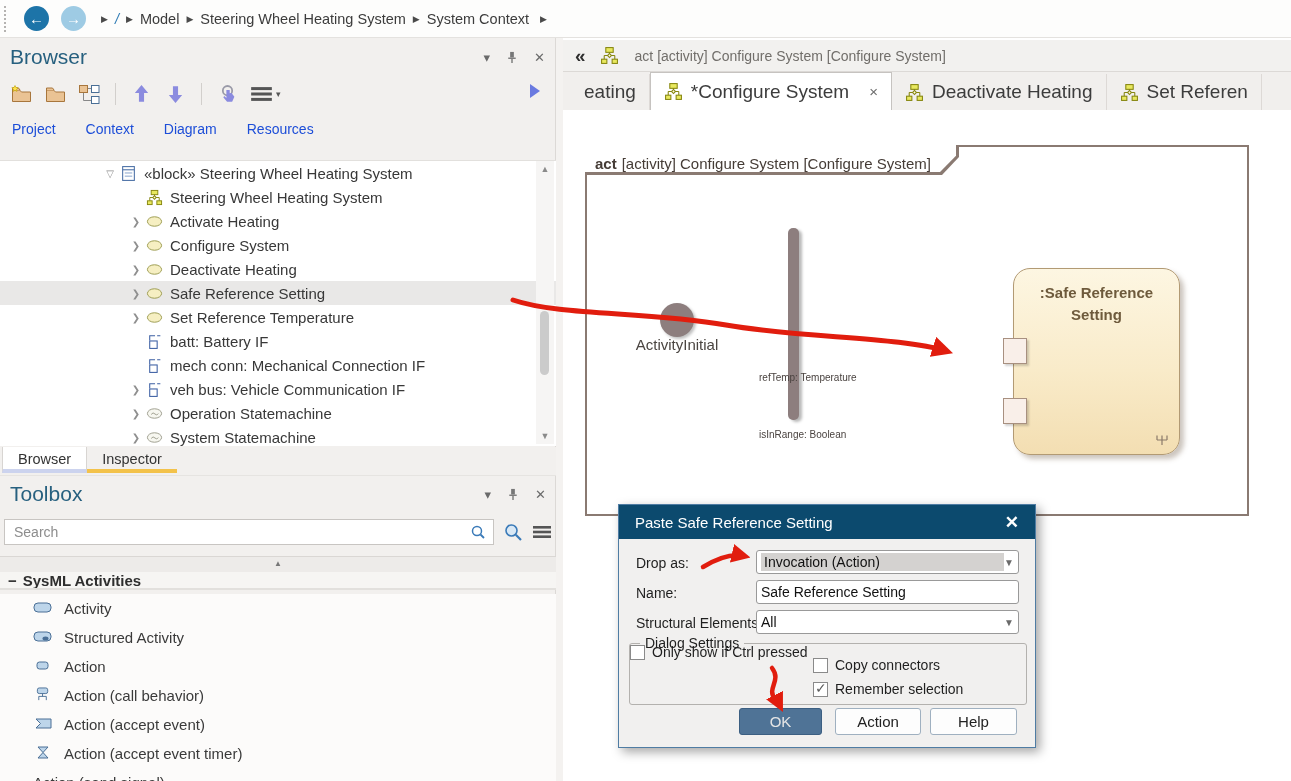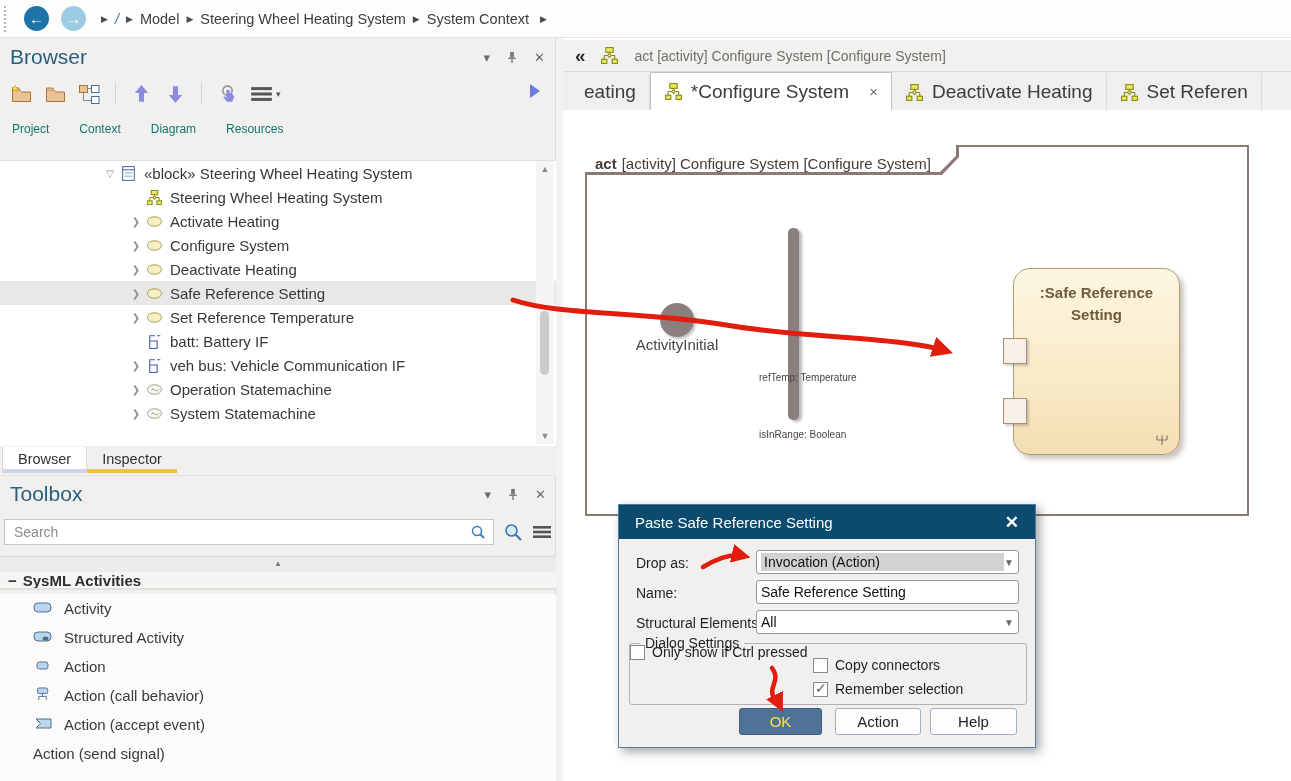--- a/index.html
+++ b/index.html
@@ -28,21 +28,21 @@
   .panel-title{font-size:21px;color:#27607f;flex:1}
   .panel-ctl{color:#6a6a6a;font-size:13px;margin-left:16px}
   .panel-ctl svg{width:12px;height:13px}
   .btoolbar{height:36px;display:flex;align-items:center;gap:11px;padding:0 10px;position:relative}
   .btoolbar .icn svg{width:23px;height:20px}
   .tb-sep{width:1px;height:22px;background:#d2cfcc;margin:0 3px}
   .burger-wrap{display:flex;align-items:center;gap:3px}
   .caret{font-size:9px;color:#555}
   .play-right{position:absolute;right:14px;top:7px}
   .browser-tabs{height:34px;display:flex;gap:30px;align-items:center;padding:0 12px}
-  .browser-tab{font-size:12px;color:#0f766e}
+  .browser-tab{font-size:14px;color:#1d4ed8}
   .tree{position:absolute;left:0;top:122px;width:556px;height:285px;background:#fff;overflow:hidden;
     border-top:1px solid #e2e0dd}
   .tree-row{height:24px;display:flex;align-items:center;font-size:15px;color:#383838;white-space:nowrap}
   .tree-row.sel{background:#e9e8e7}
   .expander{width:20px;color:#8f8f8f;font-size:10px;text-align:center;flex:0 0 20px}
   .t-icon{width:24px;flex:0 0 24px;display:flex;align-items:center}
   .t-icon svg{width:17px;height:17px}
   .vscroll{position:absolute;right:1px;top:123px;width:18px;height:283px;background:#f6f5f4}
   .vs-btn{height:16px;color:#8a8a8a;font-size:9px;text-align:center;line-height:16px}
   .vs-btn.down{position:absolute;bottom:0;width:100%}
@@ -122,21 +122,21 @@
   .groupbox{position:absolute;left:10px;top:138px;width:396px;height:60px;border:1px solid #b3b1ae;border-radius:3px}
   .group-title{position:absolute;left:10px;top:-9px;background:#f1f0ef;padding:0 5px;font-size:14px;color:#1f1f1f}
   .cb-row{position:absolute;display:flex;align-items:center;gap:7px;font-size:14px;color:#1f1f1f;white-space:nowrap}
   .group-cbs .cb-row:nth-of-type(1){left:10px;top:13px}
   .group-cbs .cb-row:nth-of-type(2){left:183px;top:13px}
   .group-cbs .cb-row:nth-of-type(3){left:183px;top:37px}
   .cb{width:15px;height:15px;border:1px solid #8a8a8a;background:#fff;box-sizing:border-box;position:relative;flex:0 0 15px}
   .cb.checked::after{content:"✓";position:absolute;left:1px;top:-3px;font-size:14px;color:#5c5c5c}
   .dlg-btn{position:absolute;top:203px;height:27px;border-radius:3px;font-size:15px;display:flex;align-items:center;
     justify-content:center;box-sizing:border-box}
-  .ok{left:120px;width:83px;background:#4f7396;color:#fde047;border:1px solid #3c5f82}
+  .ok{left:120px;width:83px;background:#4f7396;color:#e5e5e5;border:1px solid #3c5f82}
   .cancel{left:216px;width:86px;background:#fdfdfd;border:1px solid #9fb0c0;color:#222}
   .help{left:311px;width:87px;background:#fdfdfd;border:1px solid #9fb0c0;color:#222}
   .annot{position:absolute;left:0;top:0;z-index:40;pointer-events:none}
 </style>
 </head>
 <body>
 
 <div class="topbar">
   <div class="grip"></div>
   <div class="navbtn">←</div>
@@ -328,20 +328,30 @@
         <span class="expander"></span>
         <span class="t-icon">
           <svg viewBox="0 0 16 16">
             <path d="M3.5 7 V2.5 H8.5 M10.5 2.5 H13.5" fill="none" stroke="#3c5fa3"></path>
             <rect x="3.5" y="7.5" width="7" height="7" fill="#fff" stroke="#3c5fa3"></rect>
           </svg>
         </span>
         <span class="t-label">batt: Battery IF</span>
       </div>
 
+      <div class="tree-row" style="padding-left: 126px;">
+        <span class="expander"></span>
+        <span class="t-icon">
+          <svg viewBox="0 0 16 16">
+            <path d="M3.5 7 V2.5 H8.5 M10.5 2.5 H13.5" fill="none" stroke="#3c5fa3"></path>
+            <rect x="3.5" y="7.5" width="7" height="7" fill="#fff" stroke="#3c5fa3"></rect>
+          </svg>
+        </span>
+        <span class="t-label">mech conn: Mechanical Connection IF</span>
+      </div>
 
       <div class="tree-row" style="padding-left: 126px;">
         <span class="expander">❯</span>
         <span class="t-icon">
           <svg viewBox="0 0 16 16">
             <path d="M3.5 7 V2.5 H8.5 M10.5 2.5 H13.5" fill="none" stroke="#3c5fa3"></path>
             <rect x="3.5" y="7.5" width="7" height="7" fill="#fff" stroke="#3c5fa3"></rect>
           </svg>
         </span>
         <span class="t-label">veh bus: Vehicle Communication IF</span>
@@ -468,20 +478,29 @@
 
       <div class="tb-item">
         <span class="i">
           <svg viewBox="0 0 20 14">
             <polygon points="3,2.5 18,2.5 18,11.5 3,11.5 7.5,7" fill="#bdd5ea" stroke="#4a6f96"></polygon>
           </svg>
         </span>
         <span>Action (accept event)</span>
       </div>
 
+      <div class="tb-item">
+        <span class="i">
+          <svg viewBox="0 0 20 14">
+            <polygon points="5,1.5 15,1.5 10,7" fill="#bdd5ea" stroke="#4a6f96"></polygon>
+            <polygon points="5,12.5 15,12.5 10,7" fill="#bdd5ea" stroke="#4a6f96"></polygon>
+          </svg>
+        </span>
+        <span>Action (accept event timer)</span>
+      </div>
 
       <div class="tb-item">
 
         <span>Action (send signal)</span>
       </div>
     </div>
 </div>
 
 <div class="divider"></div>
 

